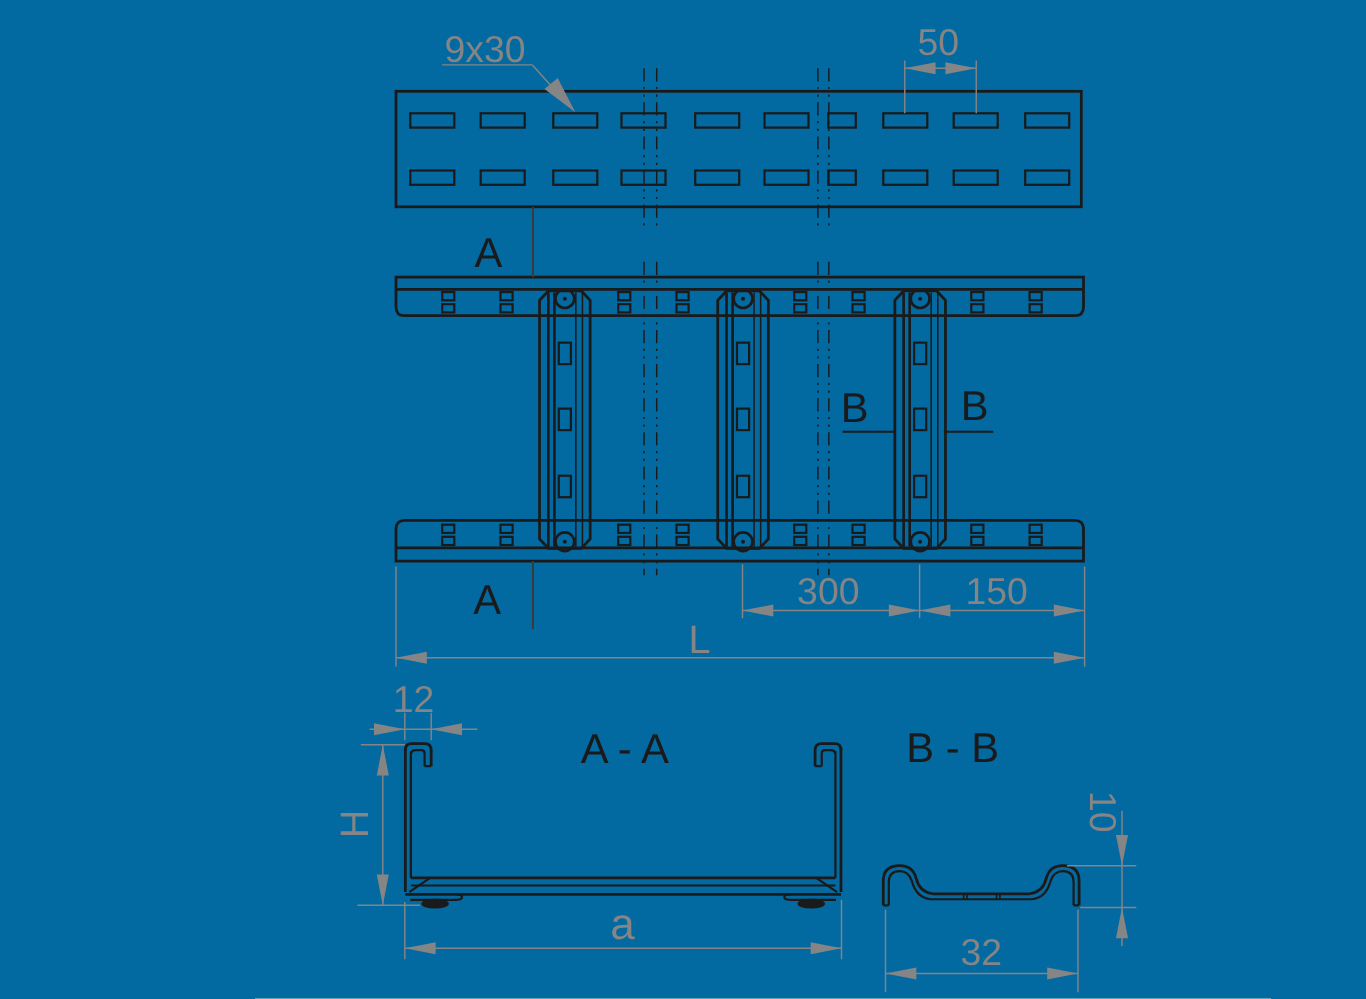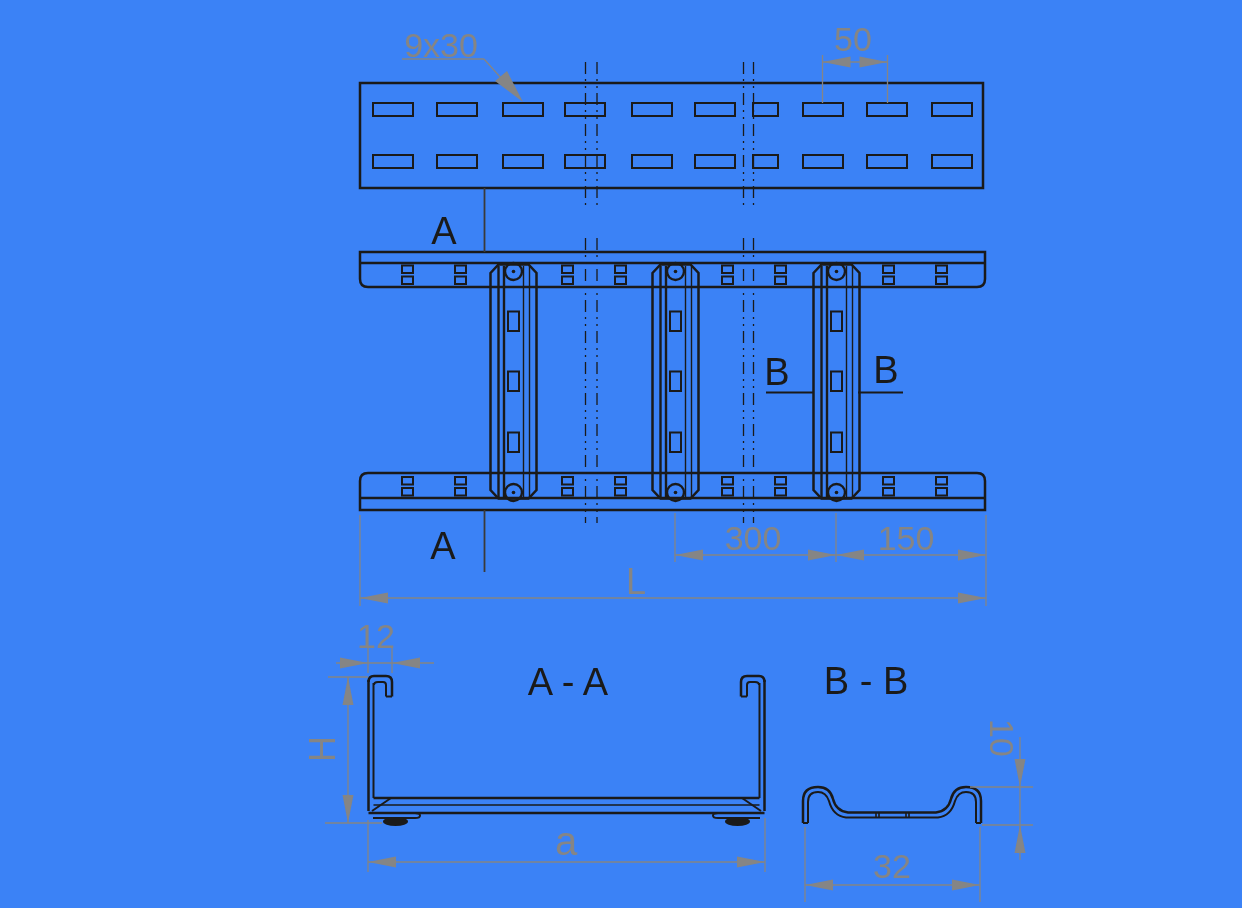--- a/index.html
+++ b/index.html
@@ -1,16 +1,16 @@
 <!DOCTYPE html>
 <html><head>
 <meta charset="utf-8">
 <style>
   html,body{margin:0;padding:0;background:#ffffff;}
-  #stage{position:relative;width:1242px;height:908px;background:#3b82f6;overflow:hidden;
+  #stage{position:relative;width:1242px;height:908px;background:#0369a1;overflow:hidden;
          font-family:"Liberation Sans", sans-serif;}
   svg{position:absolute;left:0;top:0;}
   text{font-family:"Liberation Sans", sans-serif;}
   .dimtxt{fill:#858585;font-size:34px;}
   .dimtxt-big{fill:#858585;font-size:36px;}
   .dimtxt-a{fill:#858585;font-size:40px;}
   .lbl{fill:#1a1a1a;font-size:38px;}
   .outline{stroke:#1a1a1a;stroke-width:2.5;fill:none;}
   .thin{stroke:#1a1a1a;stroke-width:1.6;fill:none;}
   .med{stroke:#1a1a1a;stroke-width:2;fill:none;}

